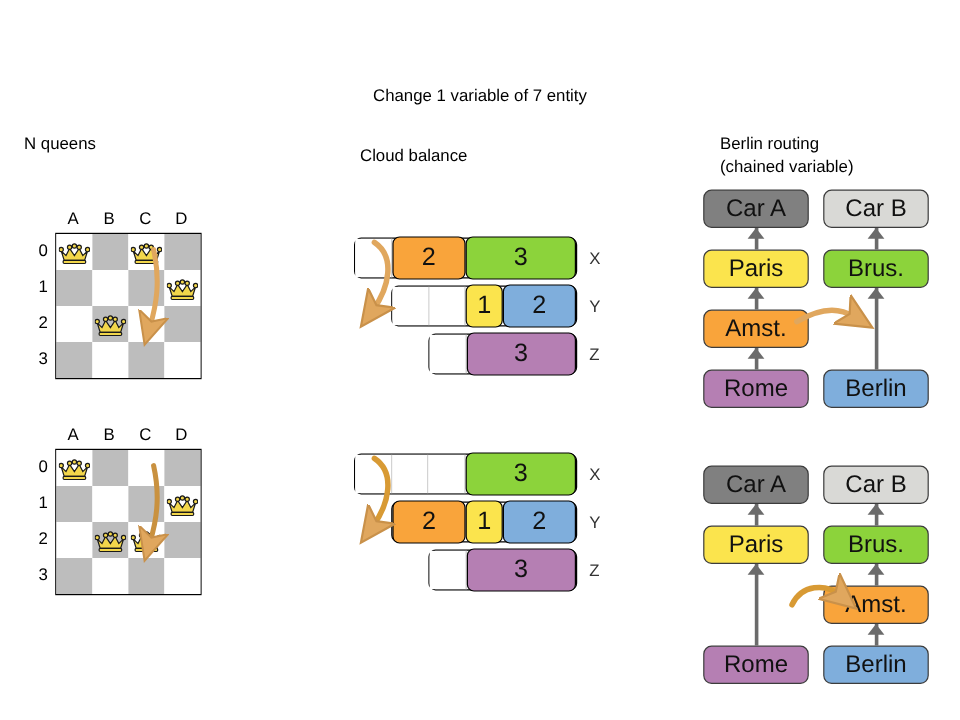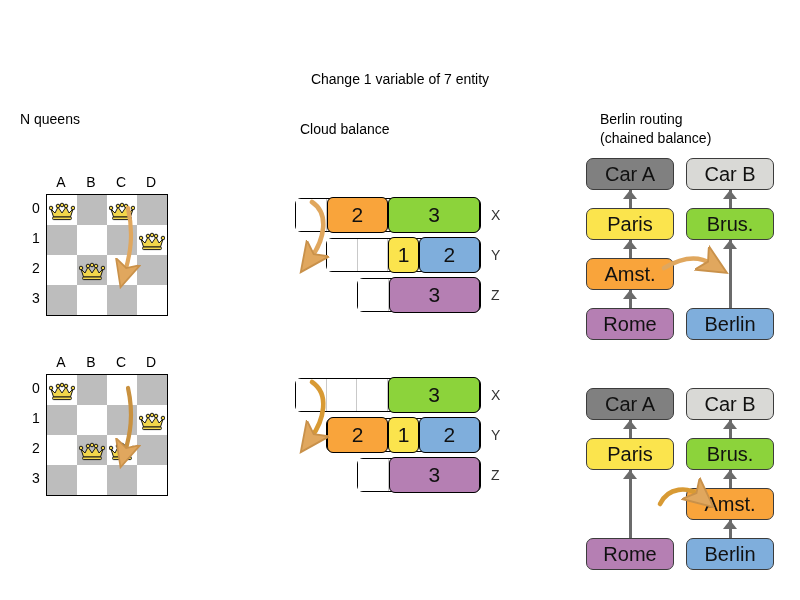--- a/index.html
+++ b/index.html
@@ -60,21 +60,21 @@
 <body>
 
 <div class="root">
 
   <div class="subtitle">Change 1 variable of 7 entity</div>
 
   <div class="col-head" id="head-queens">N queens</div>
   <div class="col-head" id="head-cloud">Cloud balance</div>
   <div class="col-head" id="head-vrp">
     <div>Berlin routing</div>
-    <div>(chained balance)</div>
+    <div>(chained variable)</div>
   </div>
 
   <div class="board-wrap" id="board-before" style="left:26px;top:180px;width:160px;height:150px;">
       <div class="board">
         <div class="cell light" style="left: 0px; top: 0px;"></div>
         <div class="cell dark" style="left: 30px; top: 0px;"></div>
         <div class="cell light" style="left: 60px; top: 0px;"></div>
         <div class="cell dark" style="left: 90px; top: 0px;"></div>
         <div class="cell dark" style="left: 0px; top: 30px;"></div>
         <div class="cell light" style="left: 30px; top: 30px;"></div>

